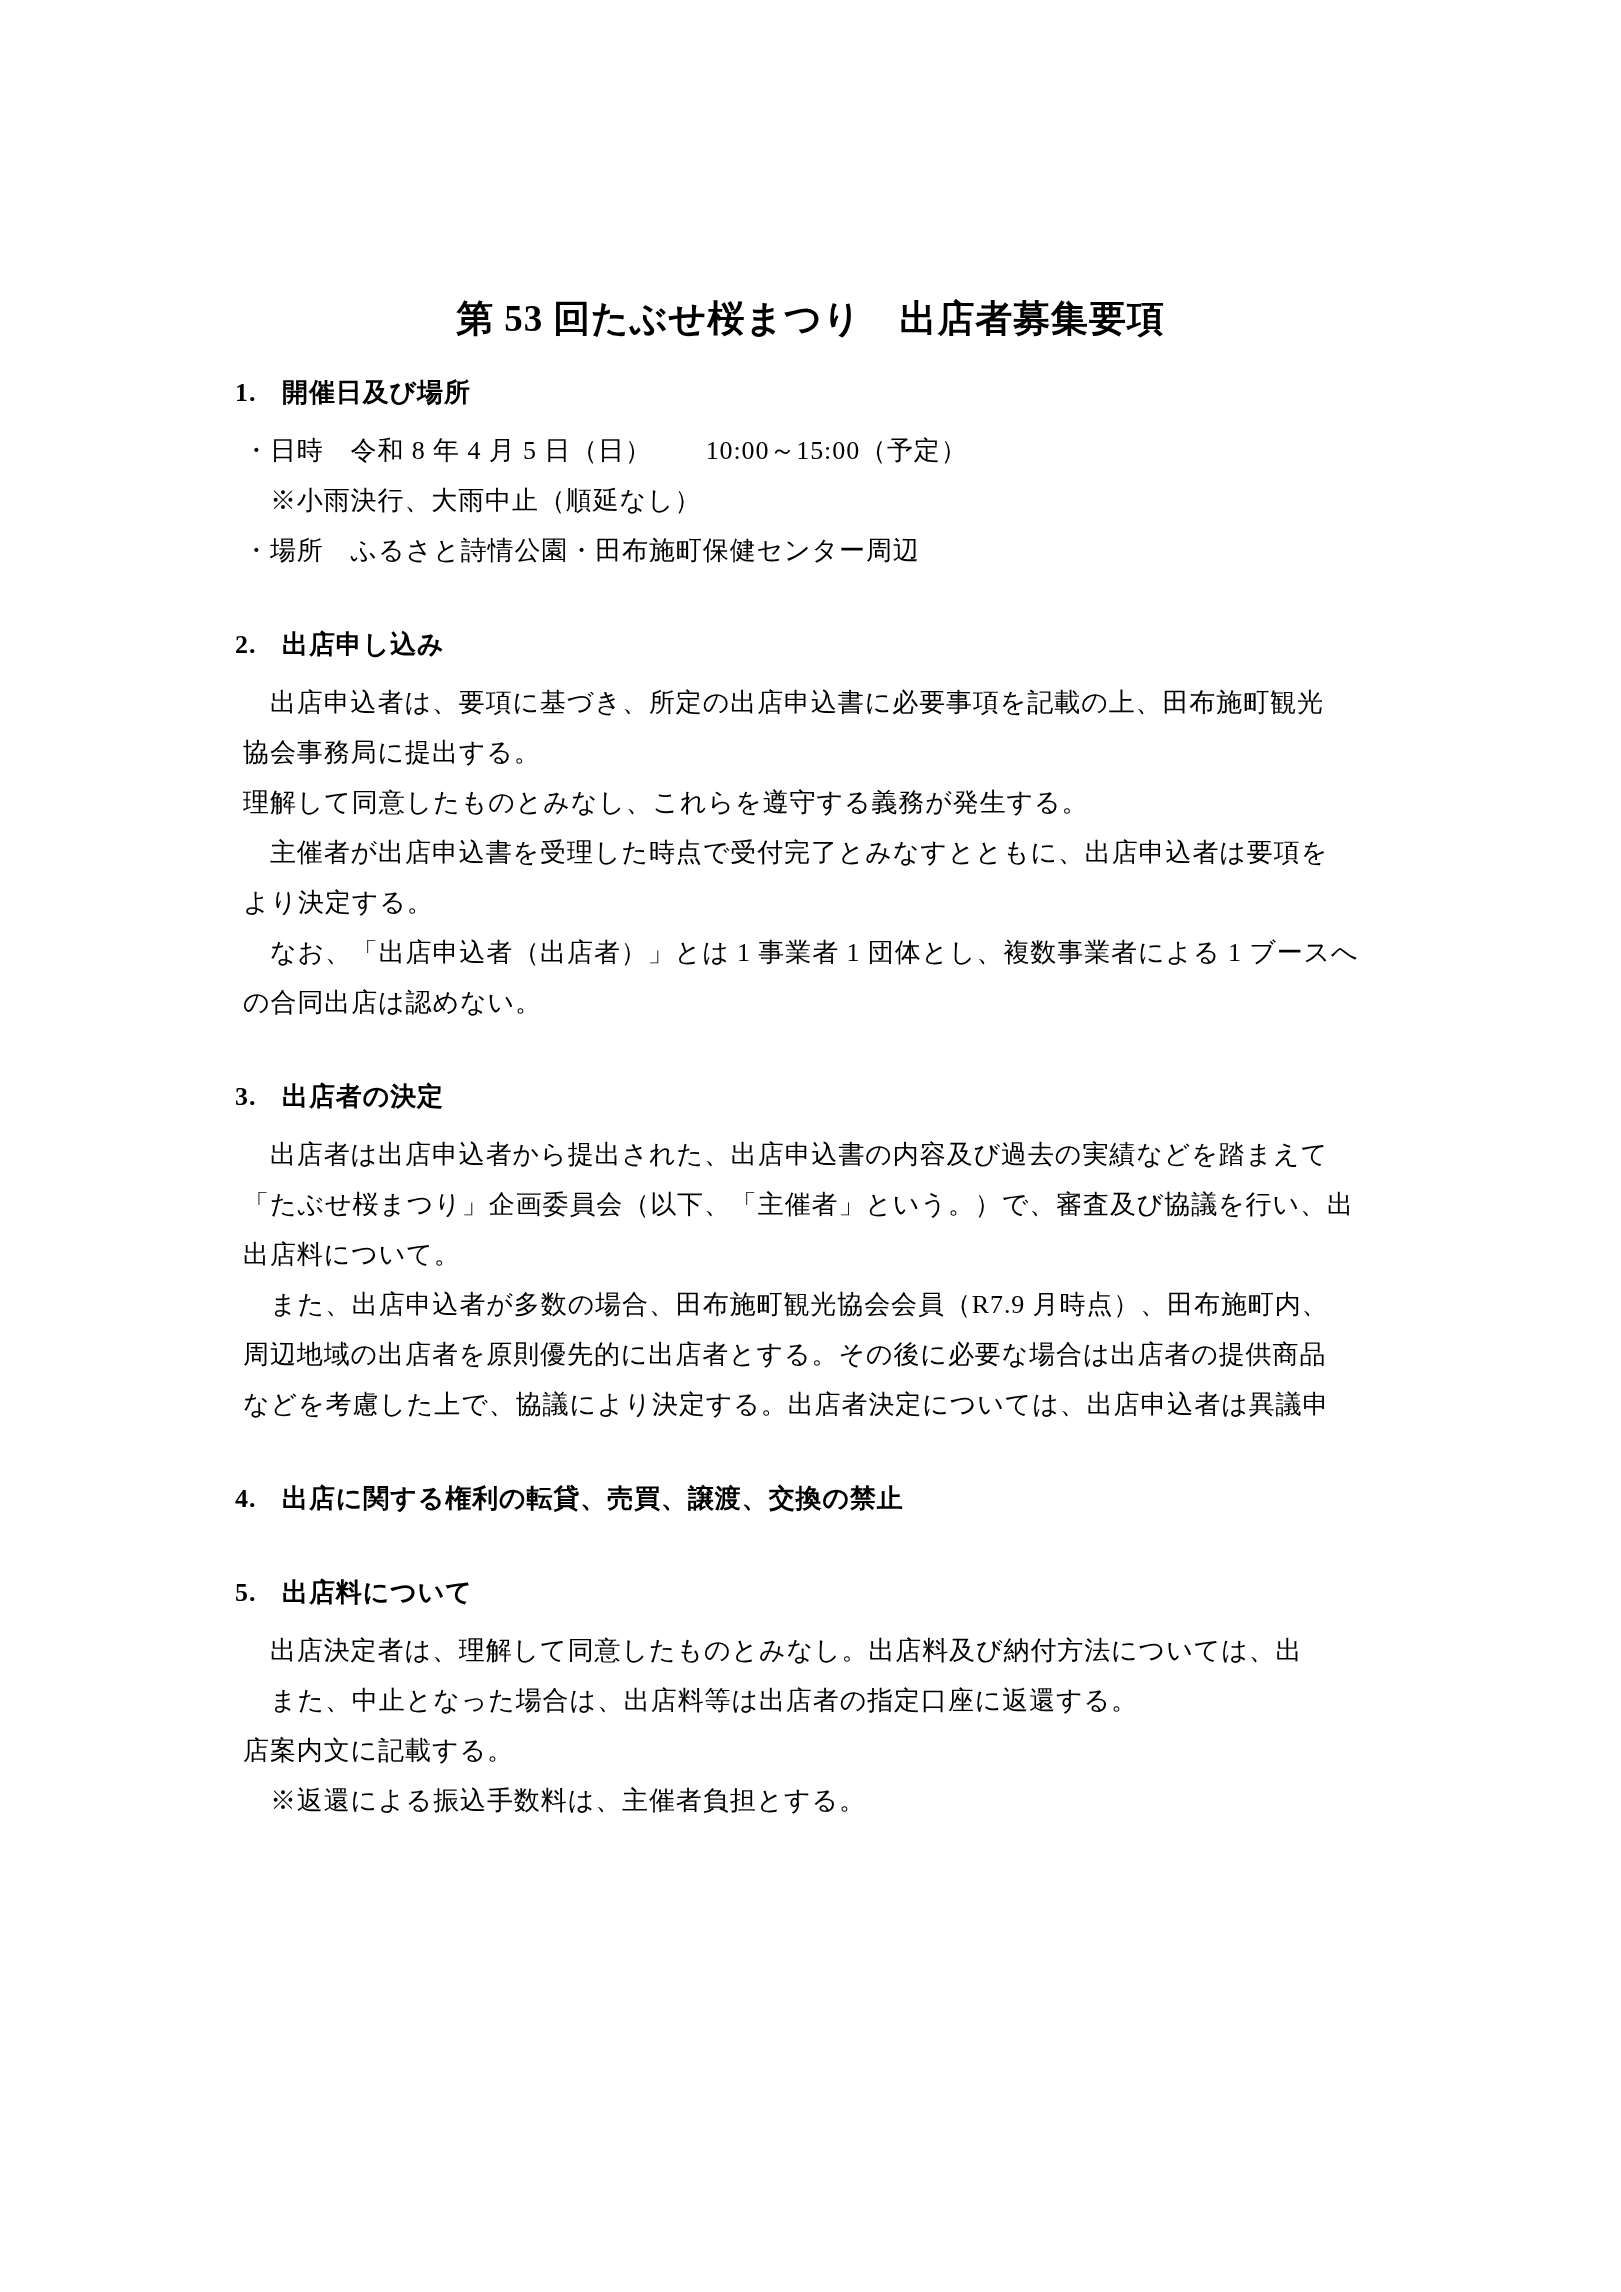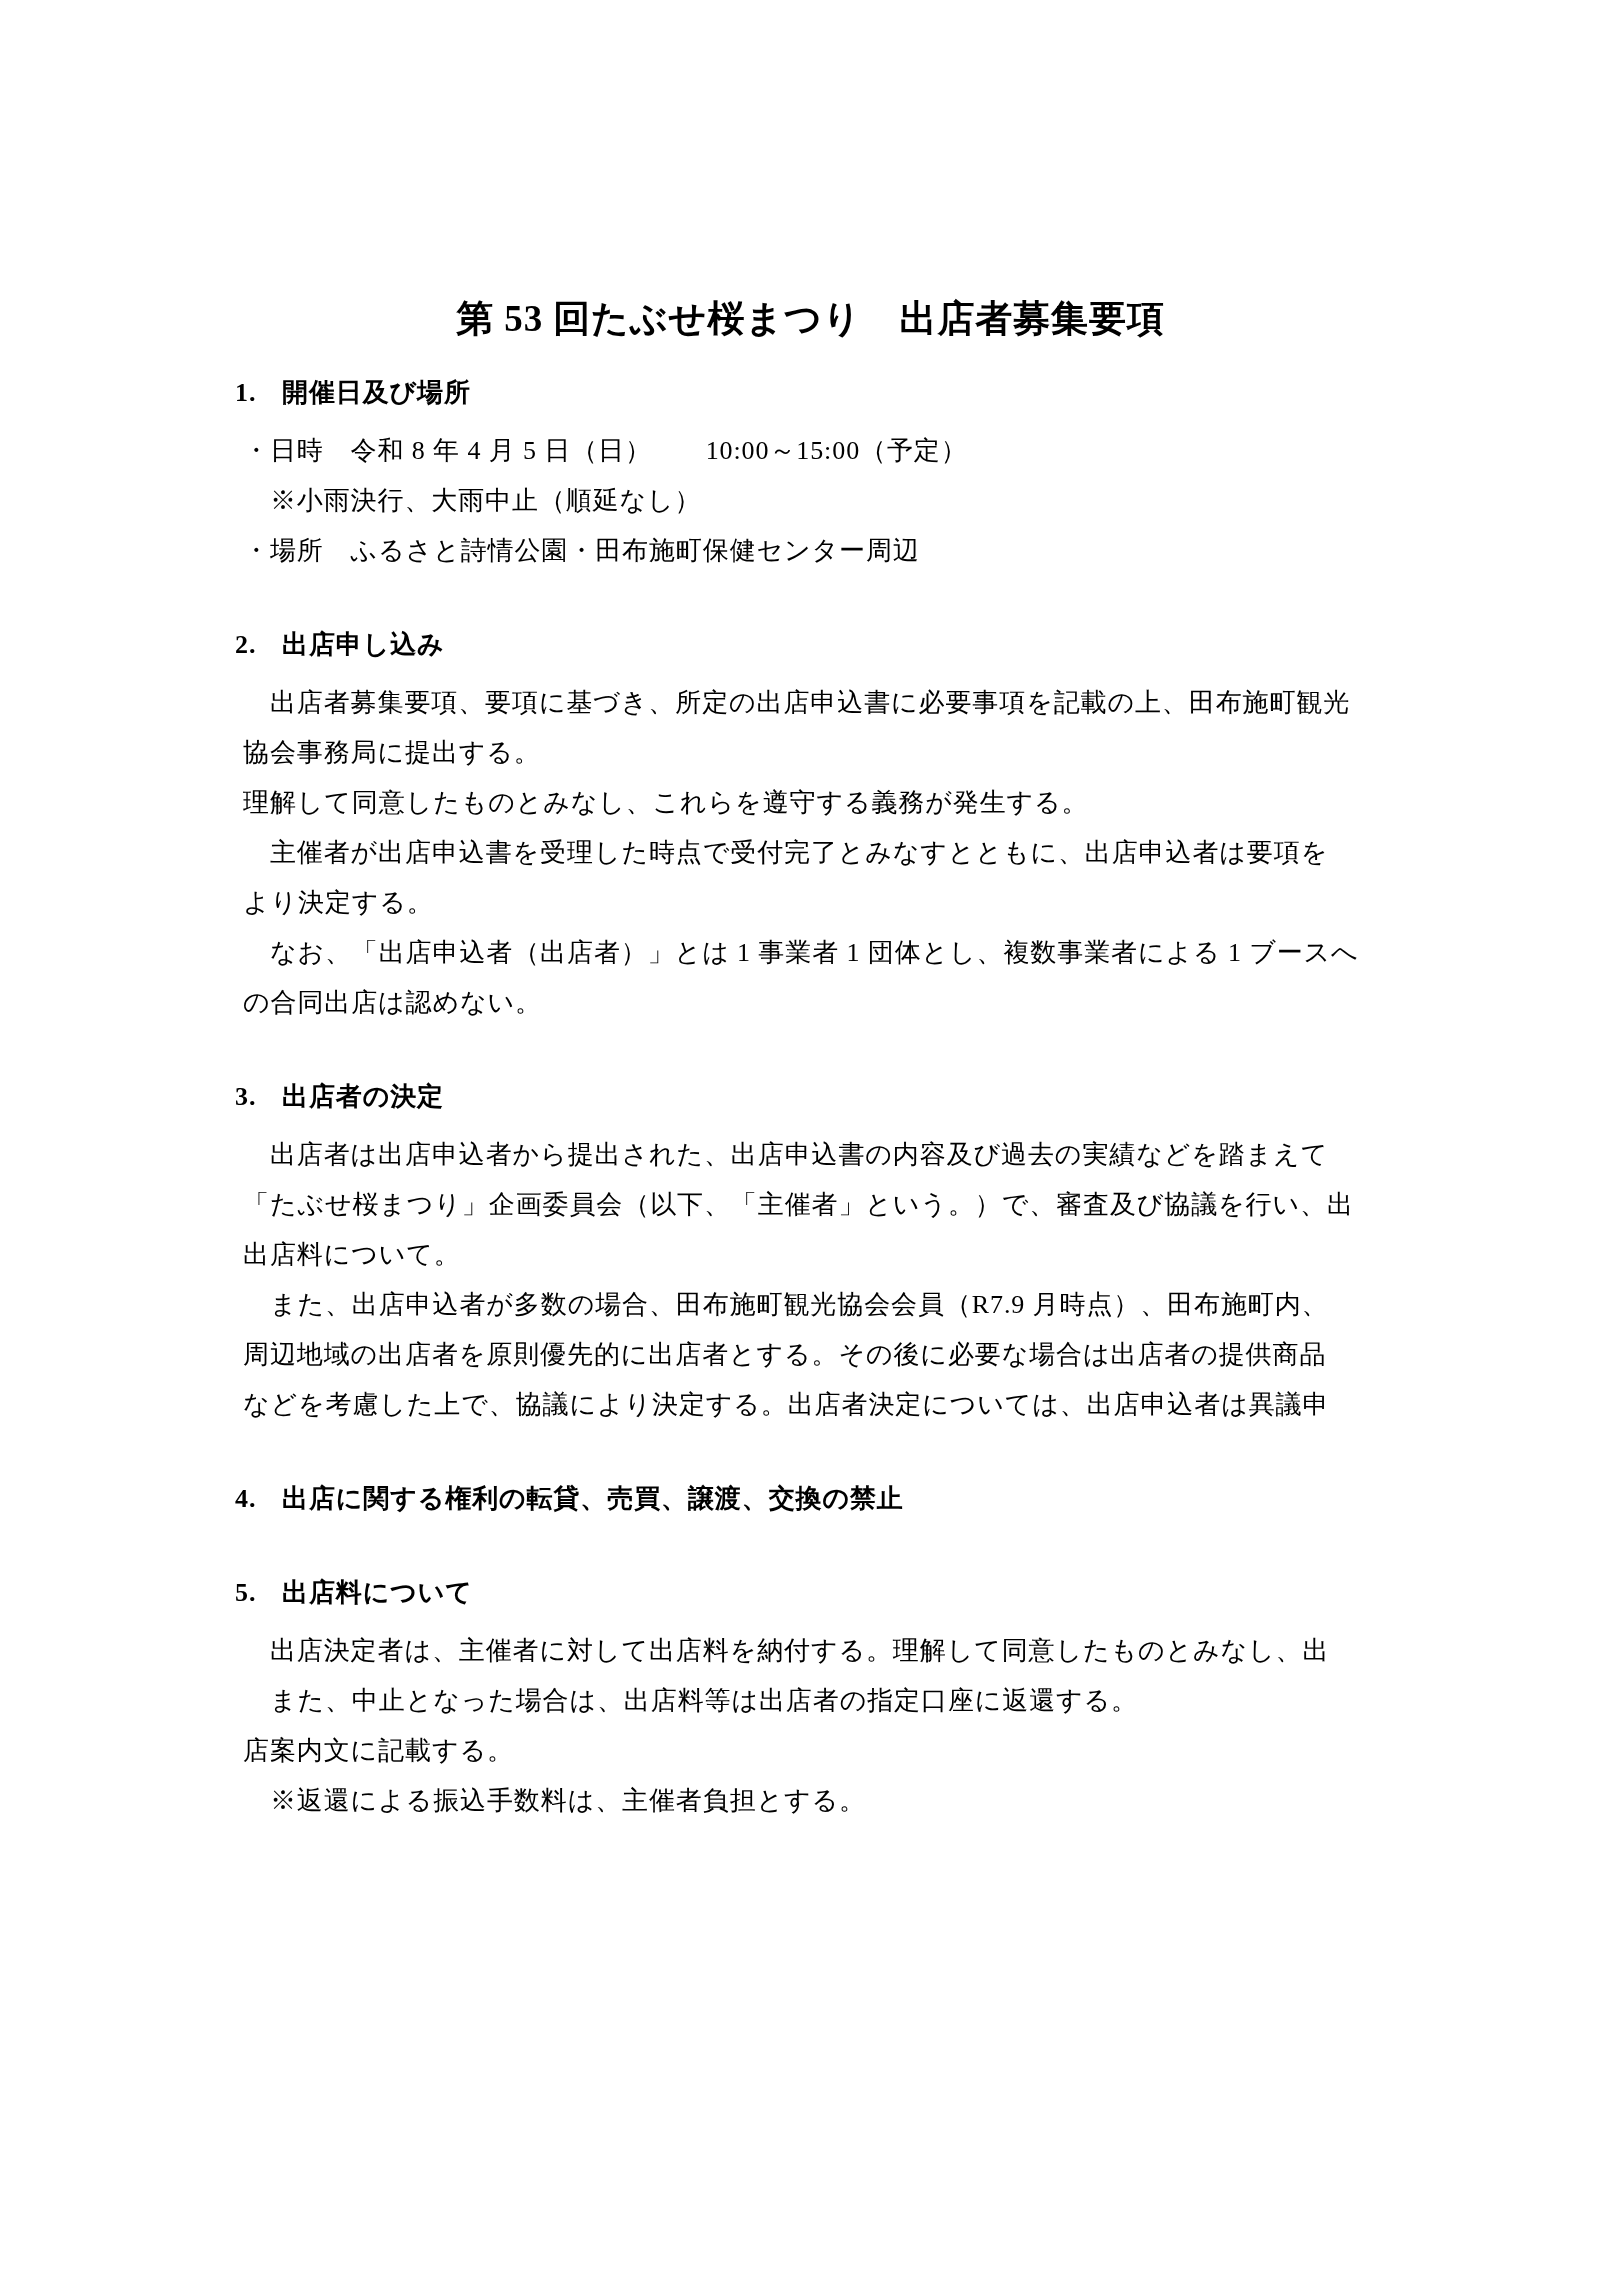--- a/index.html
+++ b/index.html
@@ -78,21 +78,21 @@
           <div class="line">・場所　ふるさと詩情公園・田布施町保健センター周辺</div>
         </div>
   </section>
 
   <section class="section">
     <h2 class="heading">
       <span class="h-num">2.</span>
       <span class="h-label">出店申し込み</span>
     </h2>
     <div class="lines">
-          <div class="line">　出店者募集要項、要項に基づき、所定の出店申込書に必要事項を記載の上、田布施町観光</div>
+          <div class="line">　出店申込者は、要項に基づき、所定の出店申込書に必要事項を記載の上、田布施町観光</div>
           <div class="line">協会事務局に提出する。</div>
           <div class="line">理解して同意したものとみなし、これらを遵守する義務が発生する。</div>
           <div class="line">　主催者が出店申込書を受理した時点で受付完了とみなすとともに、出店申込者は要項を</div>
           <div class="line">より決定する。</div>
           <div class="line">　なお、「出店申込者（出店者）」とは 1 事業者 1 団体とし、複数事業者による 1 ブースへ</div>
           <div class="line">の合同出店は認めない。</div>
         </div>
   </section>
 
   <section class="section">
@@ -116,21 +116,21 @@
       <span class="h-label">出店に関する権利の転貸、売買、譲渡、交換の禁止</span>
     </h2>
   </section>
 
   <section class="section">
     <h2 class="heading">
       <span class="h-num">5.</span>
       <span class="h-label">出店料について</span>
     </h2>
     <div class="lines">
-          <div class="line">　出店決定者は、主催者に対して出店料を納付する。理解して同意したものとみなし、出</div>
+          <div class="line">　出店決定者は、理解して同意したものとみなし。出店料及び納付方法については、出</div>
           <div class="line">　また、中止となった場合は、出店料等は出店者の指定口座に返還する。</div>
           <div class="line">店案内文に記載する。</div>
           <div class="line">　※返還による振込手数料は、主催者負担とする。</div>
         </div>
   </section>
 </main>
 </div>
 
 
 </body></html>

